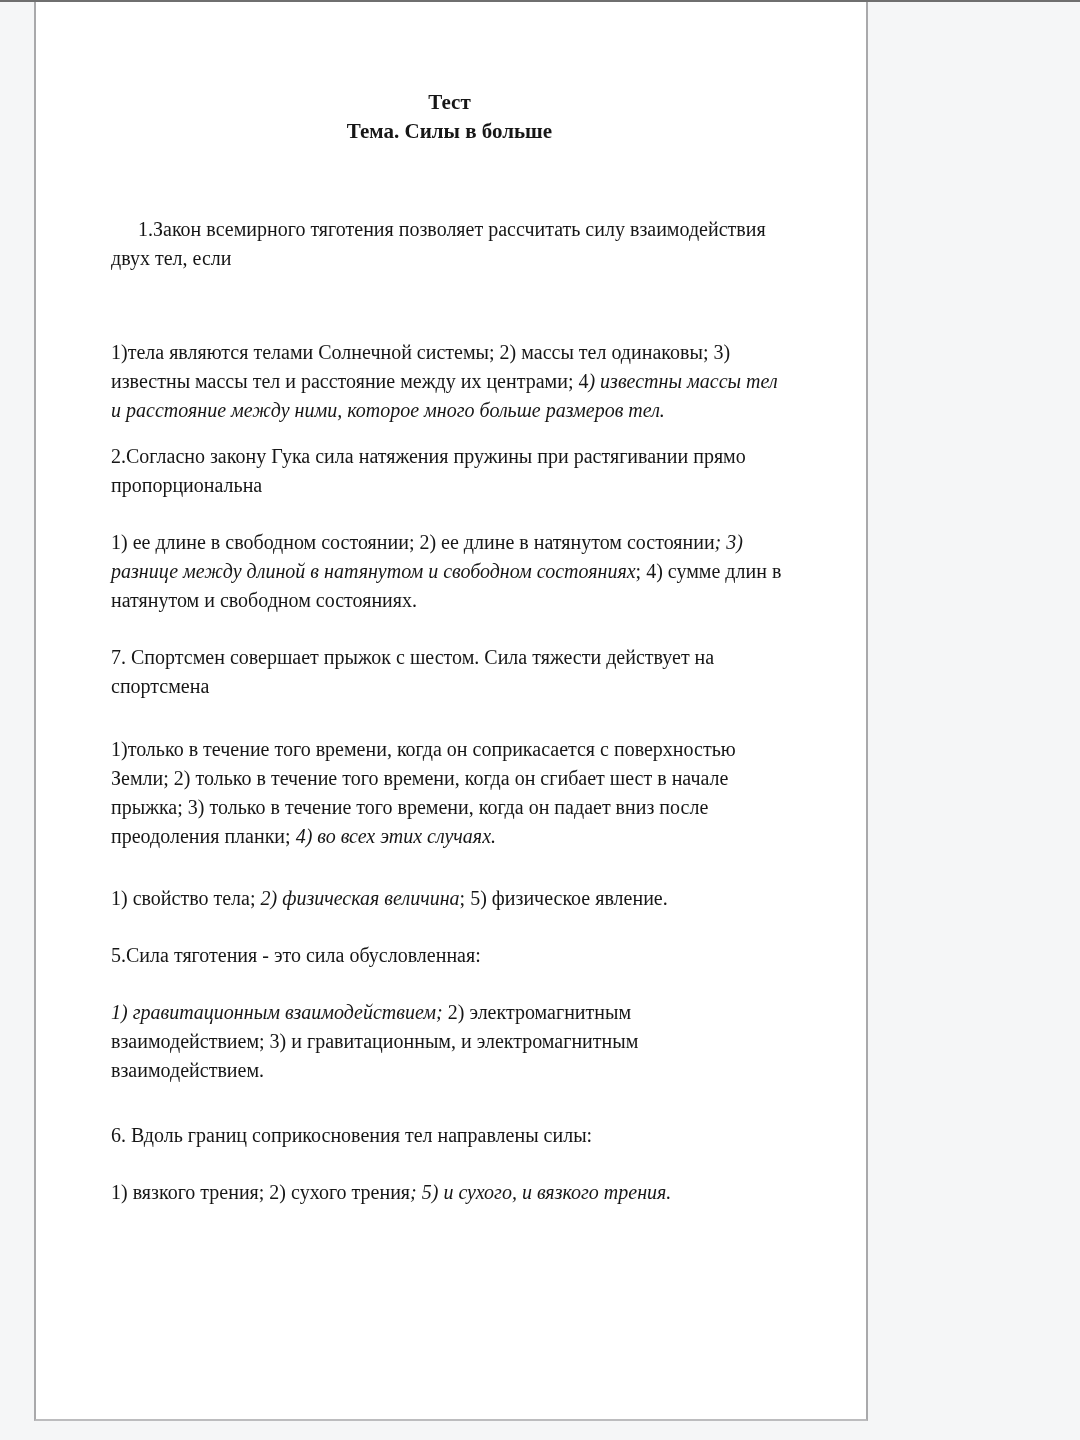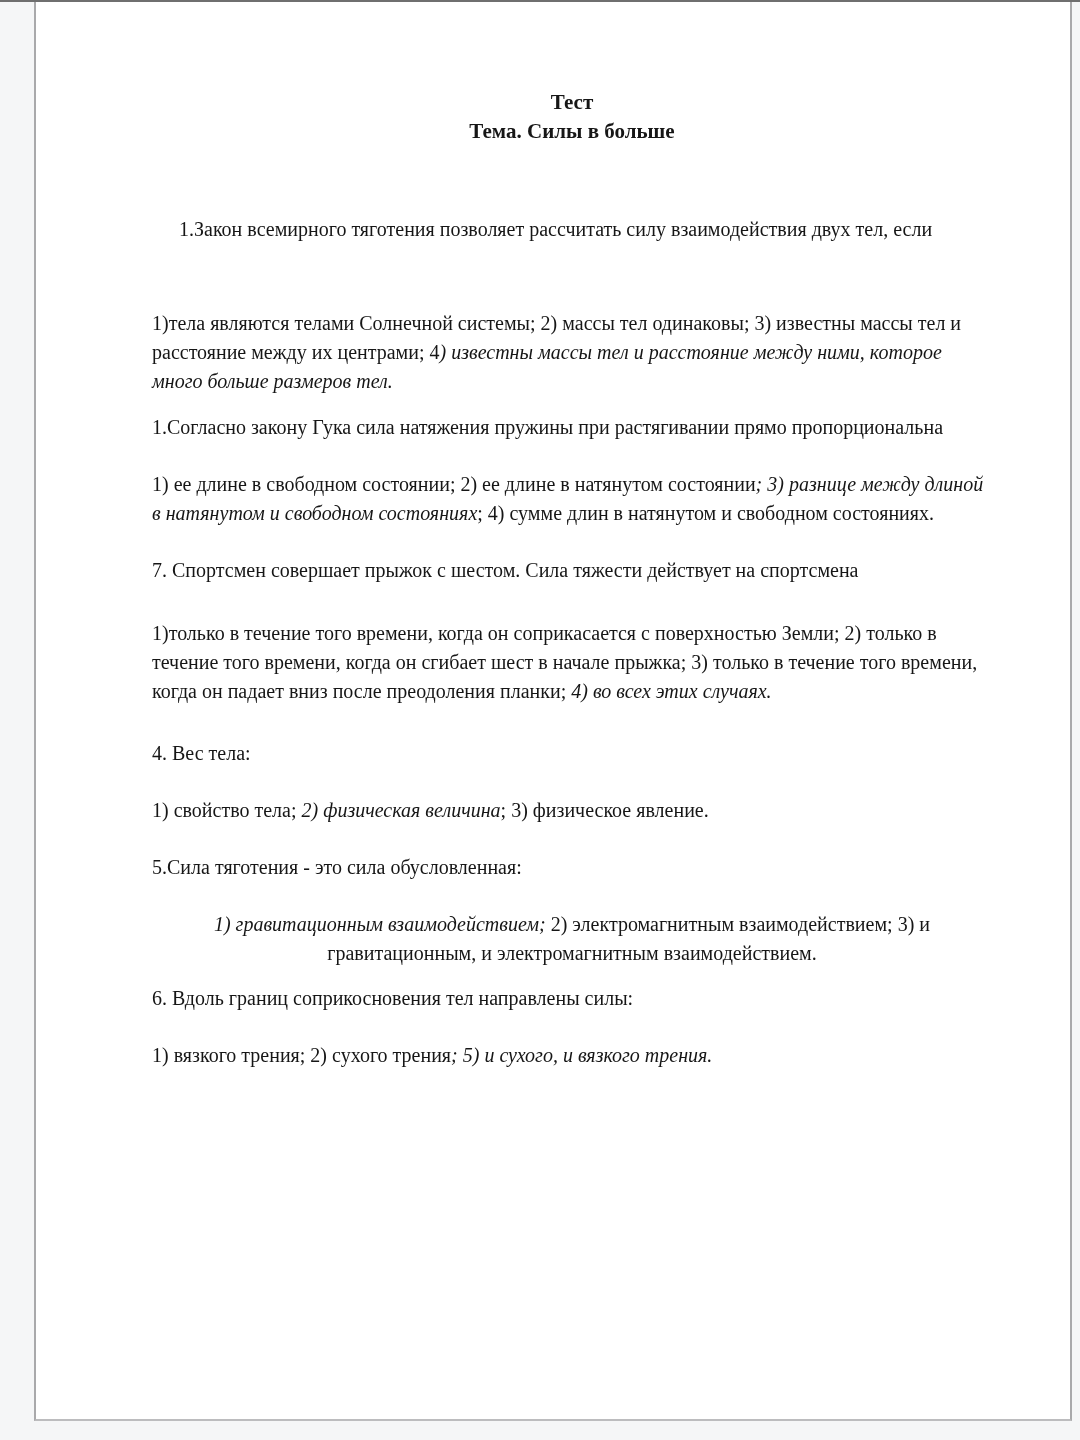--- a/index.html
+++ b/index.html
@@ -15,71 +15,70 @@
     top: 0; left: 0;
     width: 1080px;
     height: 2px;
     background: #6f6f6f;
     z-index: 5;
   }
   .doc-page {
     position: absolute;
     left: 34px;
     top: 2px;
-    width: 1038px;
+    width: 834px;
     height: 1419px;
     box-sizing: border-box;
     background: #ffffff;
     border-left: 2px solid #a9a9ab;
     border-right: 2px solid #a9a9ab;
     border-bottom: 2px solid #bcbcbe;
-    padding: 86px 78px 0 116px;
+    padding: 86px 78px 0 75px;
     font-family: "Liberation Serif", "DejaVu Serif", serif;
     font-size: 20px;
     line-height: 29px;
     color: #161616;
   }
   .title-block {
     text-align: center;
     font-weight: bold;
     font-size: 21px;
     margin: 0 0 69px 0;
   }
   .para {
     margin: 0 0 28px 0;
   }
   .q1 { text-indent: 27px; margin-bottom: 65px; }
   .a1 { margin-bottom: 17px; }
   .a3 { margin-bottom: 33px; margin-top: 34px; }
-  .a5 { margin-bottom: 16px; text-align: center; }
+  .a5 { margin-bottom: 36px; }
   .it { font-style: italic; }
 </style>
 </head>
 <body>
 
 <div class="top-strip"></div>
 
 <div class="doc-page">
 
   <div class="title-block">
     <div>Тест</div>
     <div>Тема. Силы в больше</div>
   </div>
 
   <div class="para q1">1.Закон всемирного тяготения позволяет рассчитать силу взаимодействия двух тел, если</div>
   <div class="para a1"><span>1)тела являются телами Солнечной системы; 2) массы тел одинаковы; 3) известны массы тел и расстояние между их центрами; 4</span><span class="it">) известны массы тел и расстояние между ними, которое много больше размеров тел.</span></div>
 
-  <div class="para">1.Согласно закону Гука сила натяжения пружины при растягивании прямо пропорциональна</div>
+  <div class="para">2.Согласно закону Гука сила натяжения пружины при растягивании прямо пропорциональна</div>
   <div class="para"><span>1) ее длине в свободном состоянии; 2) ее длине в натянутом состоянии</span><span class="it">; 3) разнице между длиной в натянутом и свободном состояниях</span><span>; 4) сумме длин в натянутом и свободном состояниях.</span></div>
 
   <div class="para">7. Спортсмен совершает прыжок с шестом. Сила тяжести действует на спортсмена</div>
   <div class="para a3"><span>1)только в течение того времени, когда он соприкасается с поверхностью Земли; 2) только в течение того времени, когда он сгибает шест в начале прыжка; 3) только в течение того времени, когда он падает вниз после преодоления планки; </span><span class="it">4) во всех этих случаях.</span></div>
 
-  <div class="para">4. Вес тела:</div>
-  <div class="para"><span>1) свойство тела; </span><span class="it">2) физическая величина</span><span>; 3) физическое явление.</span></div>
+  <div class="para"><span>1) свойство тела; </span><span class="it">2) физическая величина</span><span>; 5) физическое явление.</span></div>
 
   <div class="para">5.Сила тяготения - это сила обусловленная:</div>
   <div class="para a5"><span class="it">1) гравитационным взаимодействием;</span><span> 2) электромагнитным взаимодействием; 3) и гравитационным, и электромагнитным взаимодействием.</span></div>
 
   <div class="para">6. Вдоль границ соприкосновения тел направлены силы:</div>
   <div class="para"><span>1) вязкого трения; 2) сухого трения</span><span class="it">; 5) и сухого, и вязкого трения.</span></div>
 
 
 </div>
 

